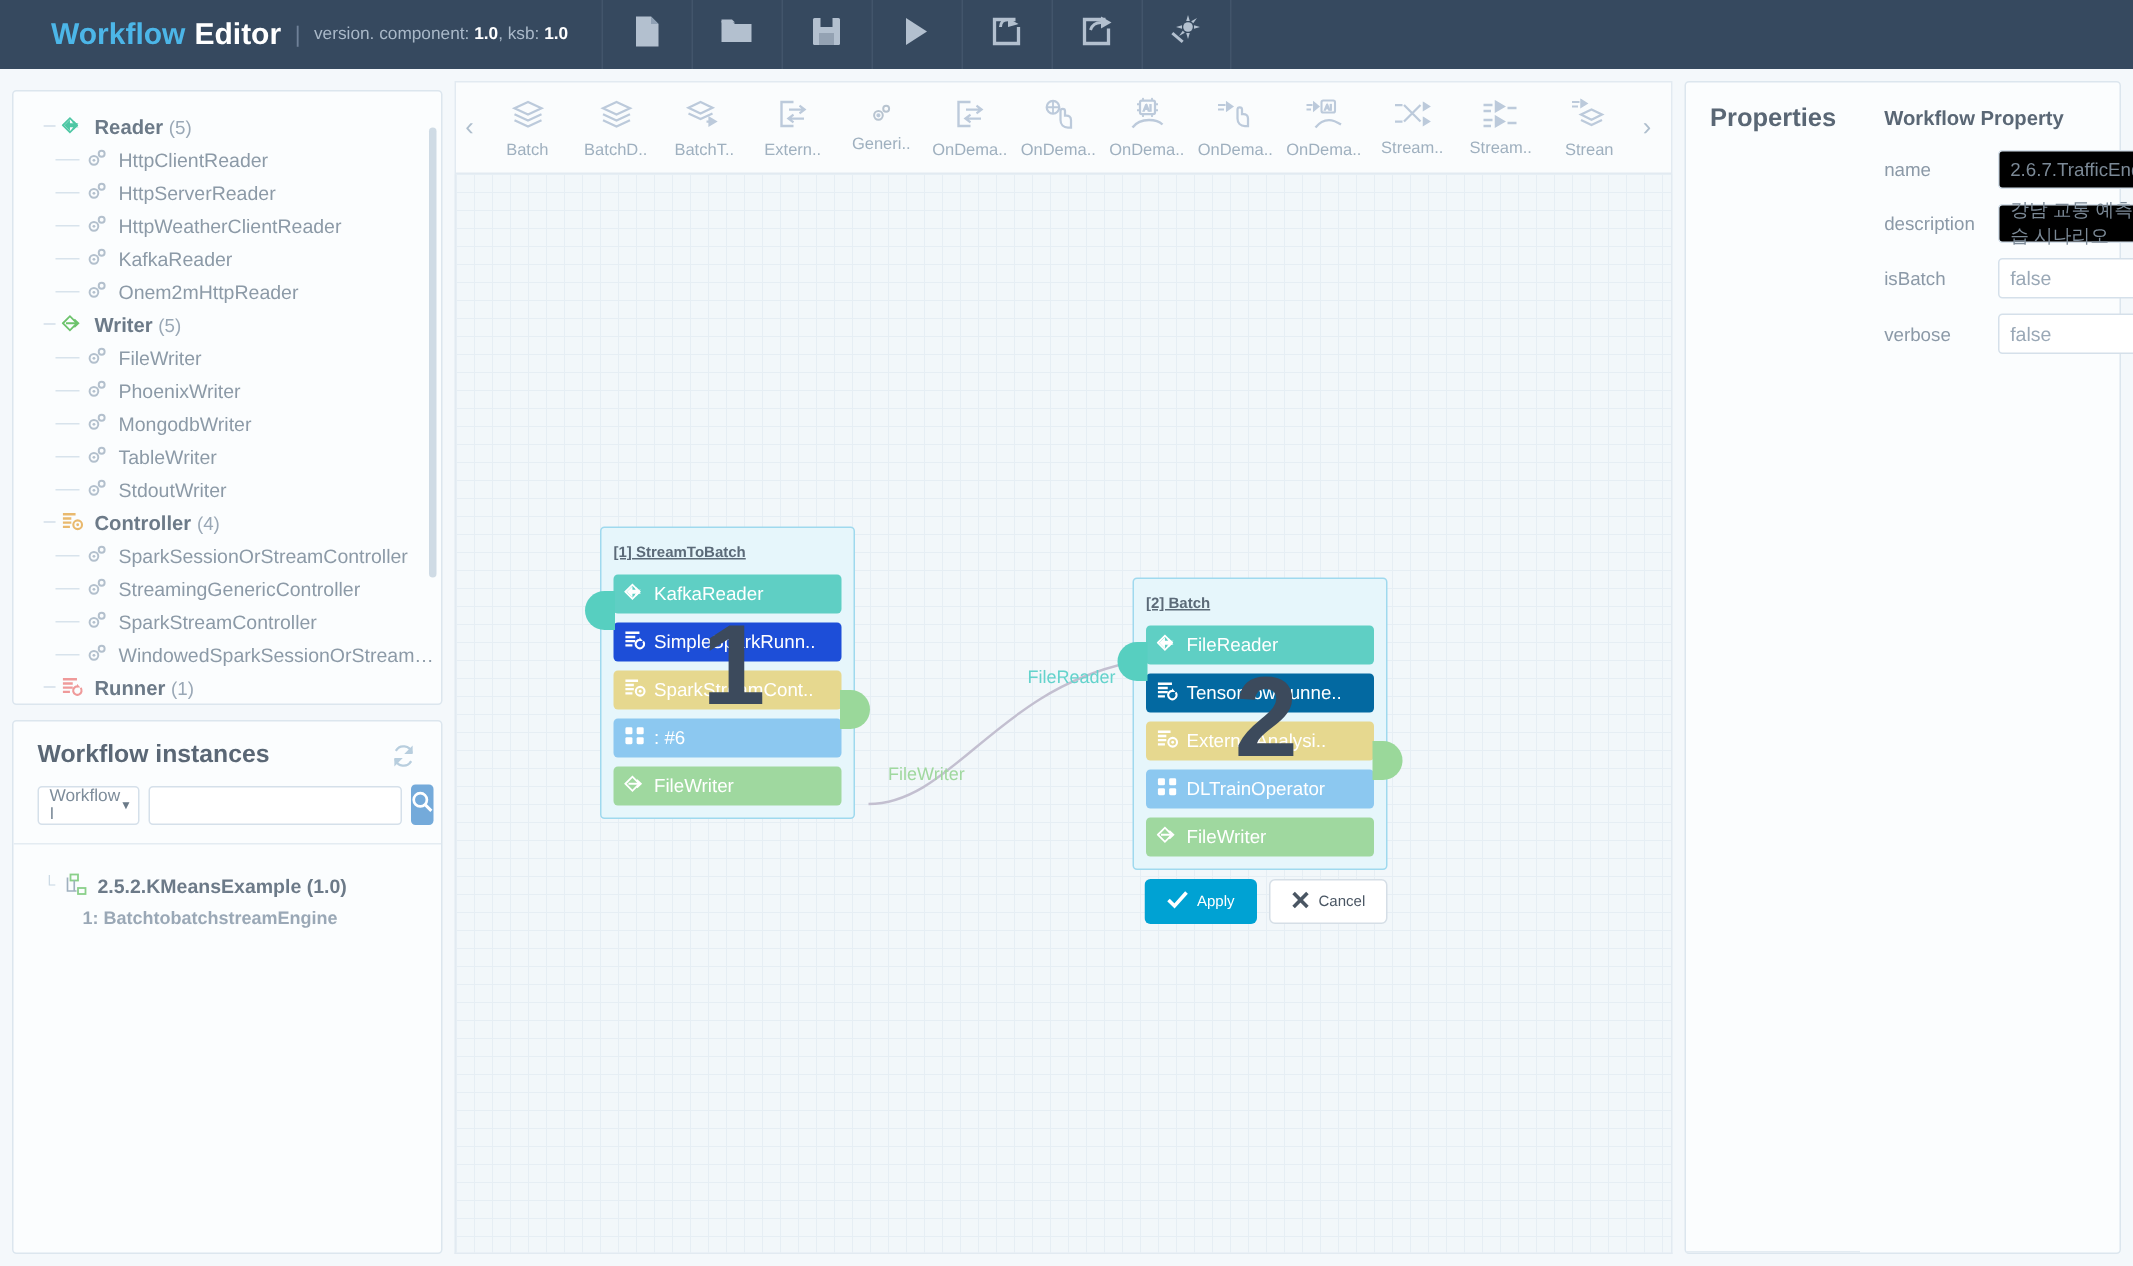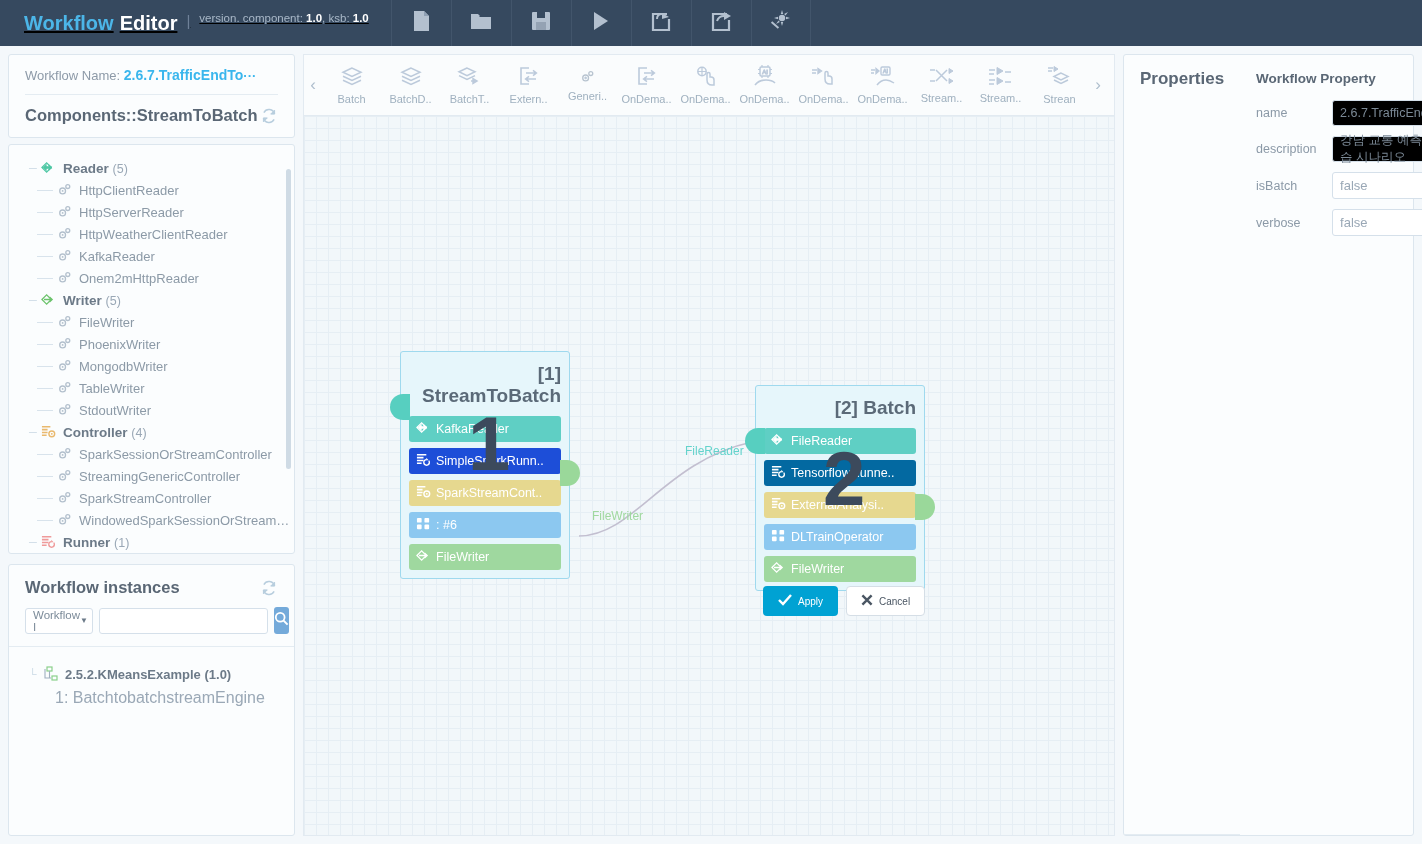--- a/index.html
+++ b/index.html
@@ -10,21 +10,21 @@
     overflow: hidden;
   }
 
   
   #header {
     height: 46px; width: 100%;
     background: #36495f;
     display: flex; align-items: center;
     position: relative;
   }
-  #brand { padding-left: 24px; display: flex; align-items: flex-start; white-space: nowrap; text-decoration: underline; }
+  #brand { padding-left: 34px; display: flex; align-items: center; white-space: nowrap; }
   #brand .b1 { color: #4cb6e8; font-size: 20px; font-weight: bold; }
   #brand .b2 { color: #ffffff; font-size: 20px; font-weight: bold; margin-left: 6px; }
   #brand .sep { color: #6f8198; font-size: 15px; margin: 0 9px; font-weight: 300; }
   #brand .ver { color: #a9b8c8; font-size: 11.5px; }
   #brand .ver b { color: #ffffff; font-weight: bold; }
 
   #tbar { display: flex; height: 46px; margin-left: 22px; }
   .tbtn {
     width: 60px; height: 46px;
     display: flex; align-items: center; justify-content: center;
@@ -91,21 +91,21 @@
     flex: 1; height: 26px; border: 1px solid #d5e0ea; border-radius: 3px;
     background: #fff; font-size: 12px; padding: 0 6px; color: #555; outline: none;
     font-family: "Liberation Sans", sans-serif;
   }
   .searchbtn {
     width: 29px; height: 27px; background: #74aada; border-radius: 3px;
     display: flex; align-items: center; justify-content: center;
   }
   .inst-body { border-top: 1px solid #e4ecf2; padding: 16px 0 0 0; flex: 1; }
   .inst-row1 { display: flex; align-items: center; padding-left: 20px; font-size: 13px; font-weight: bold; color: #6c7a88; height: 22px;}
-  .inst-row2 { display: flex; align-items: flex-end; padding-left: 46px; font-size: 16px; color: #9aa8b6; height: 22px;}
+  .inst-row2 { display: flex; align-items: center; padding-left: 46px; font-size: 12px; color: #9aa8b6; height: 22px; font-weight: bold;}
 
   
   #center { flex: 1; padding: 8px 4px 8px 0; display: flex; flex-direction: column; }
   #palette {
     height: 62px; background: #fafcfd; border: 1px solid #e2eaf1;
     display: flex; align-items: center; overflow: hidden; position: relative;
   }
   .arrow { width: 18px; display: flex; align-items: center; justify-content: center;
            color: #aebecd; font-size: 17px; flex: 0 0 18px; }
   .pitem { width: 59px; display: flex; flex-direction: column; align-items: center; justify-content: center;
@@ -121,21 +121,21 @@
       linear-gradient(to bottom, #e6eef4 1px, transparent 1px);
     background-size: 12px 12px;
     border: 1px solid #e2eaf1; border-top: none;
   }
 
   .node {
     position: absolute; background: #e6f6fb;
     border: 1px solid #9fd9ee; border-radius: 3px;
     padding: 8px; width: 170px;
   }
-  .node-title { text-align: right; font-size: 19px; font-weight: bold; color: #5b6a78; padding: 3px 0 9px 0; }
+  .node-title { text-align: left; font-size: 10px; font-weight: bold; color: #5b6a78; padding: 3px 0 9px 0; text-decoration: underline; }
   .slot {
     height: 26px; border-radius: 3px; margin-bottom: 6px;
     display: flex; align-items: center; padding-left: 7px; gap: 5px;
     color: #ffffff; font-size: 12.5px; white-space: nowrap; overflow: hidden;
   }
   .slot:last-child { margin-bottom: 0; }
   .slot svg { flex: 0 0 15px; }
   .port {
     position: absolute; width: 20px; height: 26px; background: #57cfc0;
     top: 42px;
@@ -252,38 +252,20 @@
           </svg>
       </span>
     </div>
   </div>
 </div>
 
 <div id="body">
 
   <div id="left">
 
-    <div class="card" id="wfhead">
-      <div class="wfname-row">
-        <span class="lbl">Workflow Name:</span>
-        <span class="val">2.6.7.TrafficEndTo</span><span class="dots">···</span>
-      </div>
-      <div class="hr"></div>
-      <div class="comp-row">
-        <span class="comp-title">Components::StreamToBatch</span>
-        <span class="refresh">
-          <svg width="18" height="18" viewBox="0 0 18 18">
-              <path d="M14.5 7a5.7 5.7 0 0 0-10.6-1.4" stroke="#b8cede" stroke-width="1.5" fill="none"></path>
-              <path d="M3.5 11a5.7 5.7 0 0 0 10.6 1.4" stroke="#b8cede" stroke-width="1.5" fill="none"></path>
-              <path d="M14.6 3.2v3.9h-3.9z" fill="#b8cede"></path>
-              <path d="M3.4 14.8v-3.9h3.9z" fill="#b8cede"></path>
-            </svg>
-        </span>
-      </div>
-    </div>
 
     <div class="card" id="tree-card">
       <div id="tree">
           <div class="tnode row-grp" style="position: relative;">
             <span class="guide">─</span>
             <span class="ico"><svg width="15" height="15" viewBox="0 0 16 16">
                 <path d="M2 8l4-4v2.6h6.2L9.5 8l2.7 1.4H6V12z" fill="#4ec7a4"></path>
                 <path d="M1 8l5-5 5 5-5 5z" fill="none" stroke="#4ec7a4" stroke-width="1.3"></path>
                 <path d="M3.2 8h7.2M8.2 5.4L10.8 8 8.2 10.6" stroke="#4ec7a4" stroke-width="1.5" fill="none"></path>
               </svg></span>

